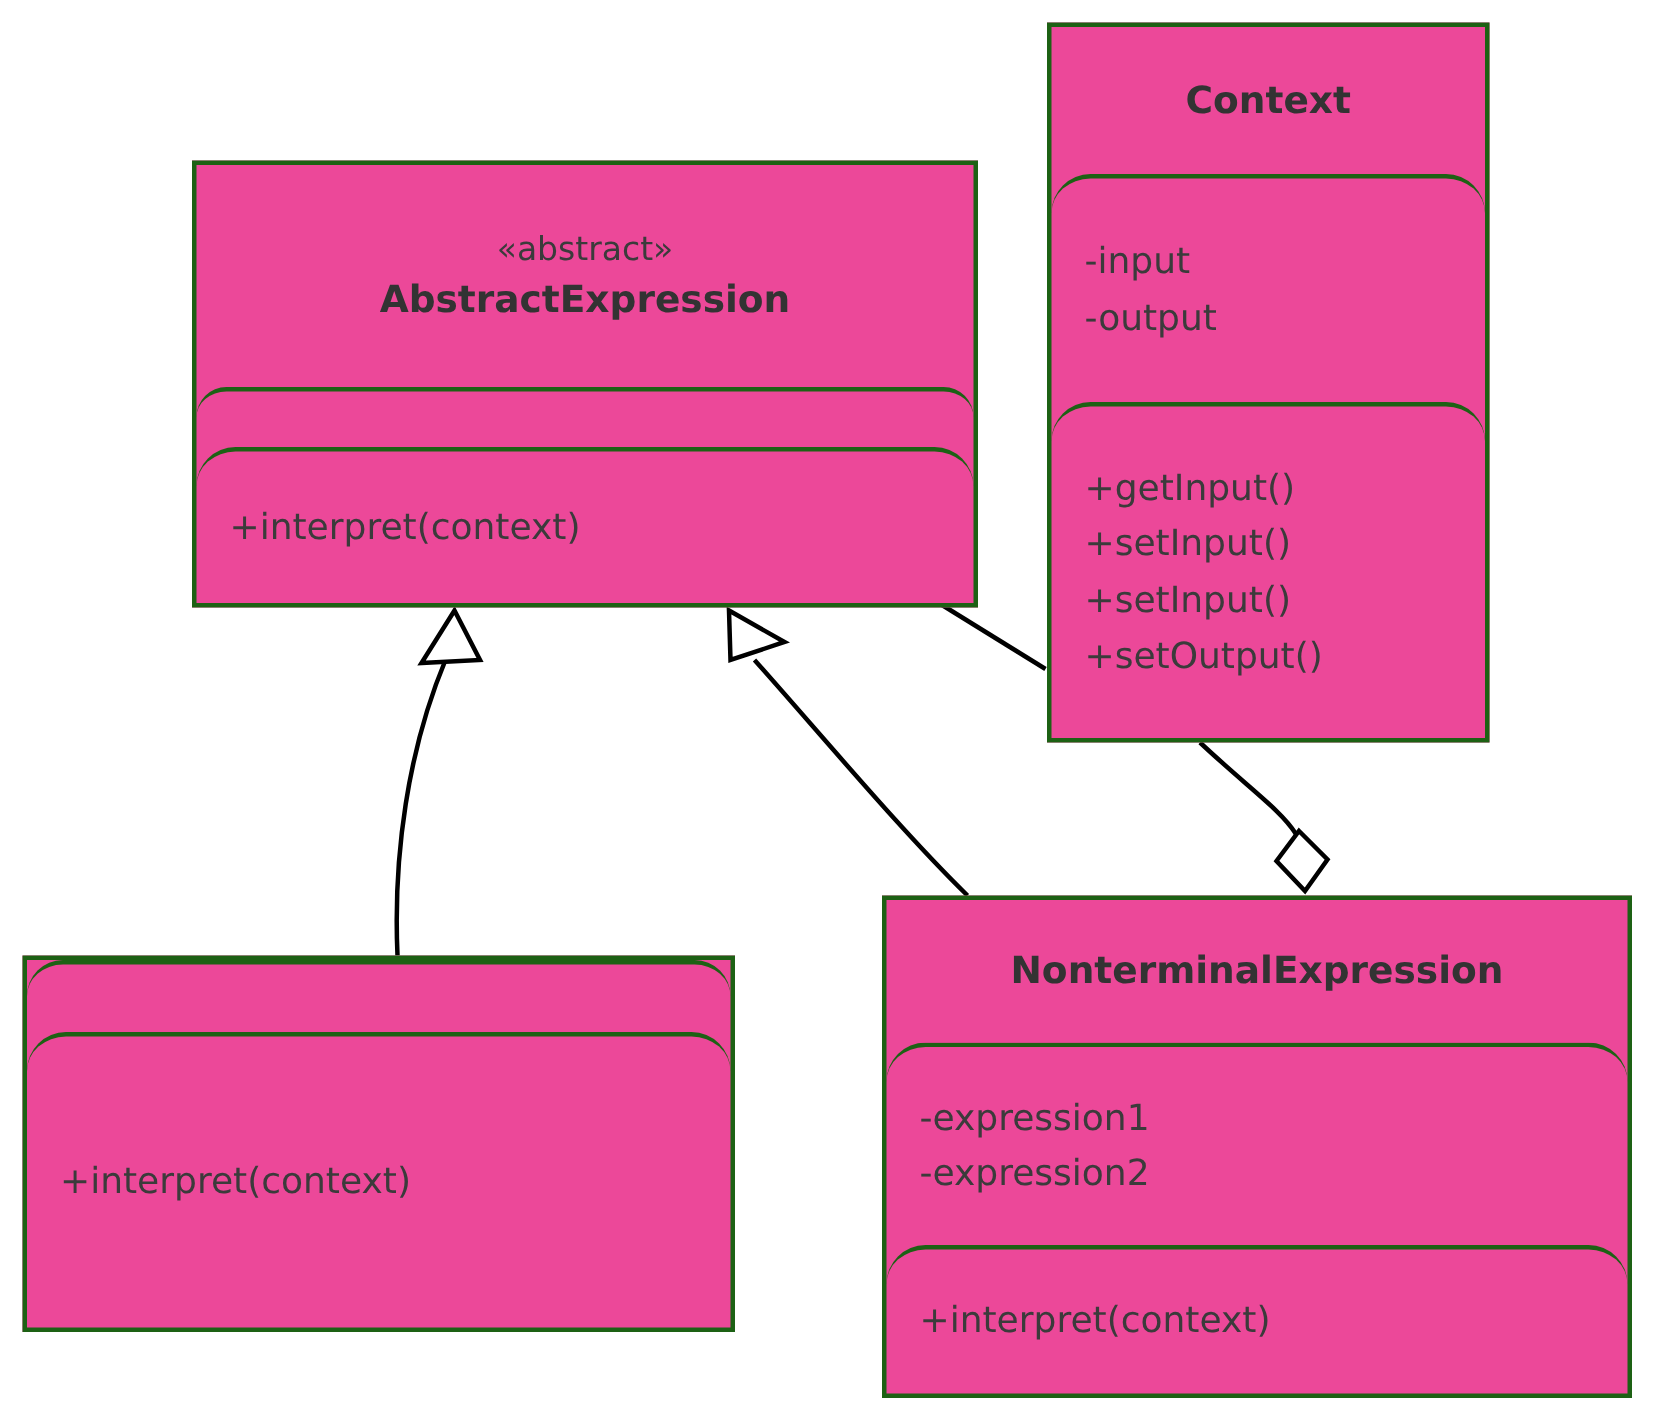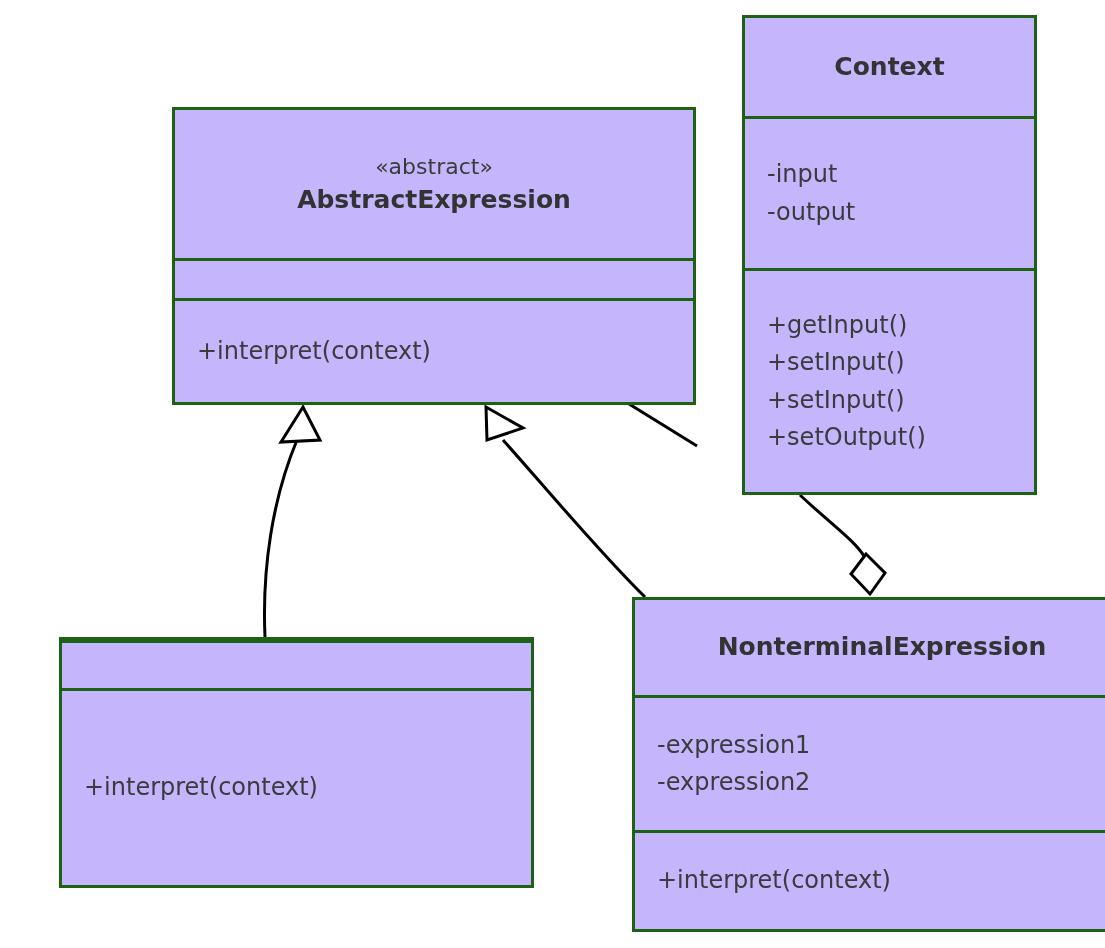--- a/index.html
+++ b/index.html
@@ -10,36 +10,36 @@
   #canvas {
     position: relative;
     width: 1105px;
     height: 948px;
     background: #ffffff;
     font-family: "DejaVu Sans", "Liberation Sans", sans-serif;
     overflow: hidden;
   }
   .uml-class {
     position: absolute;
-    background: #c4b5fd;
+    background: #ec4899;
     border: 3px solid #1d6114;
     box-sizing: border-box;
     display: flex;
     flex-direction: column;
-    margin-left: 44px;
   }
   .compartment {
     box-sizing: border-box;
     display: flex;
     flex-direction: column;
     justify-content: center;
     overflow: hidden;
   }
   .compartment.divided {
     border-top: 3px solid #1d6114;
+    border-radius: 26px;
   }
   .class-title {
     text-align: center;
     font-weight: bold;
     font-size: 25px;
     color: #333333;
     letter-spacing: 0px;
     line-height: 1.15;
   }
   .stereotype {

